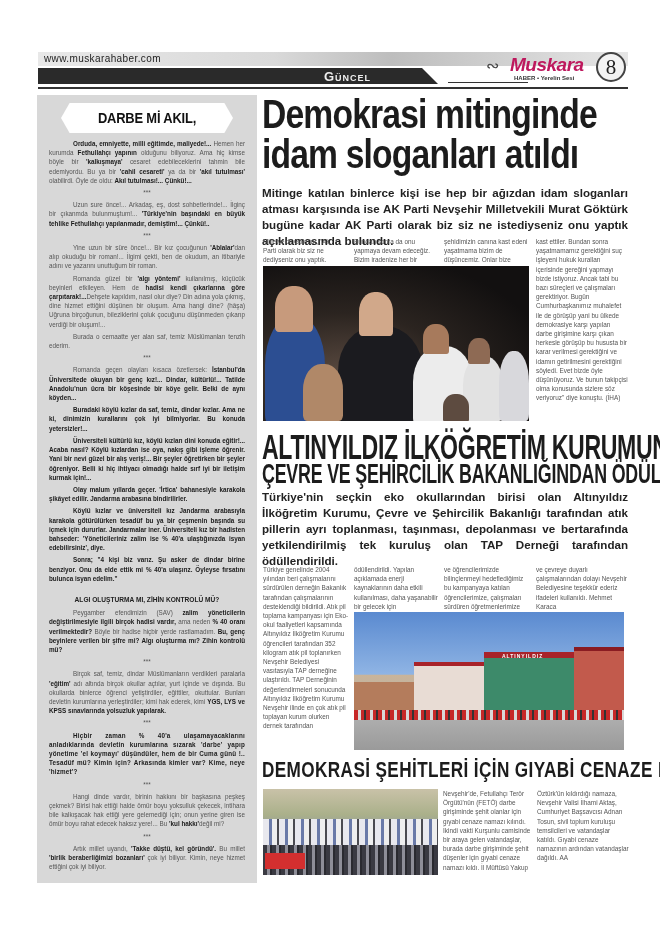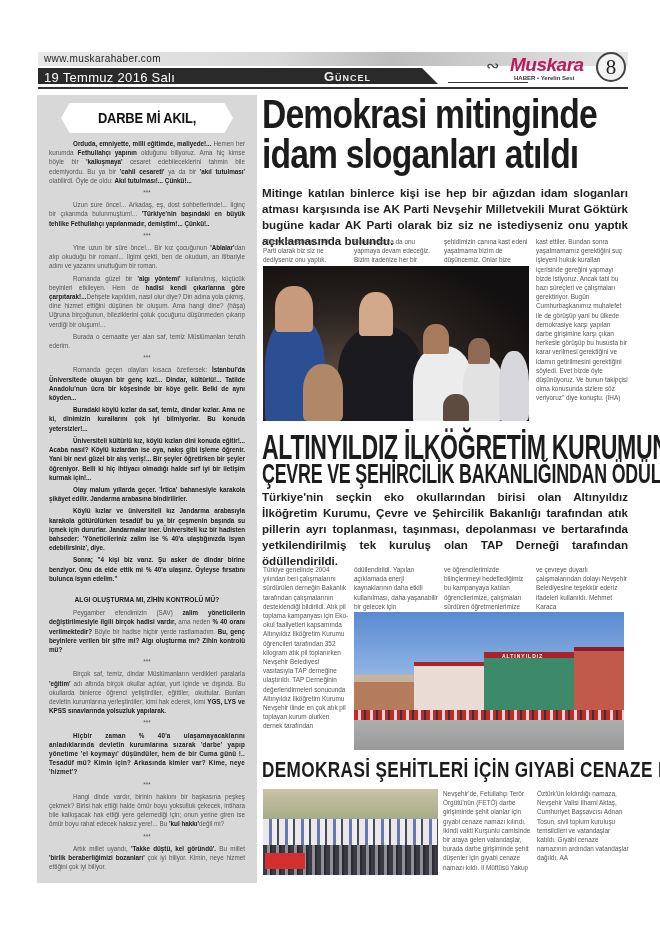--- a/index.html
+++ b/index.html
@@ -1,21 +1,21 @@
 <!DOCTYPE html>
 <html><head>
 <meta charset="utf-8">
 <style>
   *{box-sizing:border-box;margin:0;padding:0}
   body{width:660px;height:927px;background:#fff;position:relative;overflow:hidden;font-family:"Liberation Sans",sans-serif;color:#222}
   .hdr{position:absolute;left:38px;top:52px;width:590px;height:36px}
   .hdr-top{position:absolute;left:0;top:0;width:590px;height:14px;background:linear-gradient(90deg,#e8e8e8 0%,#d9d9d9 40%,#bdbdbd 60%,#e6e6e6 100%)}
   .hdr-url{position:absolute;left:6px;top:1px;font-size:10px;color:#222;letter-spacing:.4px}
   .hdr-bar{position:absolute;left:0;top:16px;width:400px;height:16px;background:#2a2a2a;clip-path:polygon(0 0,96% 0,100% 100%,0 100%)}
-  .hdr-date{position:absolute;left:6px;top:18px;font-size:13px;color:#fff;letter-spacing:.3px}
+  .hdr-date{position:absolute;left:6px;top:32px;font-size:10px;color:#fff;letter-spacing:.3px}
   .hdr-sect{position:absolute;left:286px;top:17px;font-size:13px;color:#eee;font-weight:bold;letter-spacing:1px;font-variant:small-caps}
   .hdr-rule{position:absolute;left:0;top:35px;width:590px;height:2px;background:#333}
   .hdr-line2{position:absolute;left:410px;top:30px;width:80px;height:1px;background:#333}
   .logo{position:absolute;left:448px;top:2px;width:110px;height:30px}
   .logo-word{position:absolute;left:24px;top:0;font-size:19px;font-weight:bold;color:#be185d;font-style:italic;letter-spacing:-.5px}
   .logo-sub{position:absolute;left:28px;top:21px;font-size:6px;color:#333;font-weight:bold}
   .logo-swirl{position:absolute;left:0;top:2px;font-size:16px;color:#444}
   .pagenum{position:absolute;left:558px;top:0;width:30px;height:30px;border:2px solid #444;border-radius:50%;font-family:"Liberation Serif",serif;font-size:21px;text-align:center;line-height:26px;color:#222;background:#f3f3f3}
 
   .leftcol{position:absolute;left:37px;top:95px;width:220px;height:788px;background:#d8d8d8}

